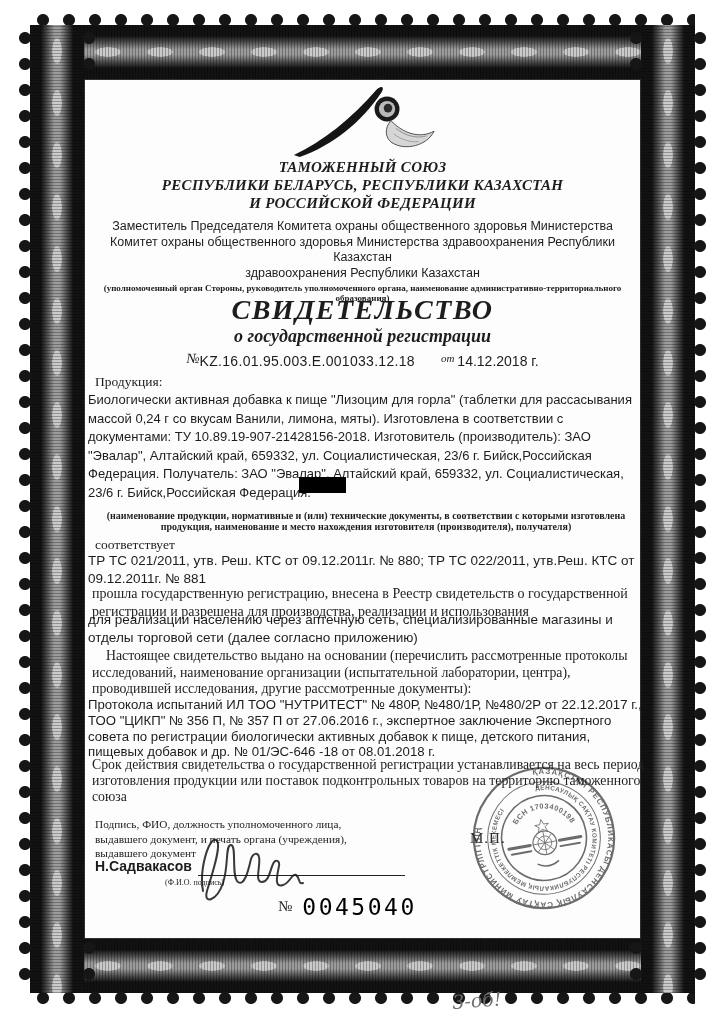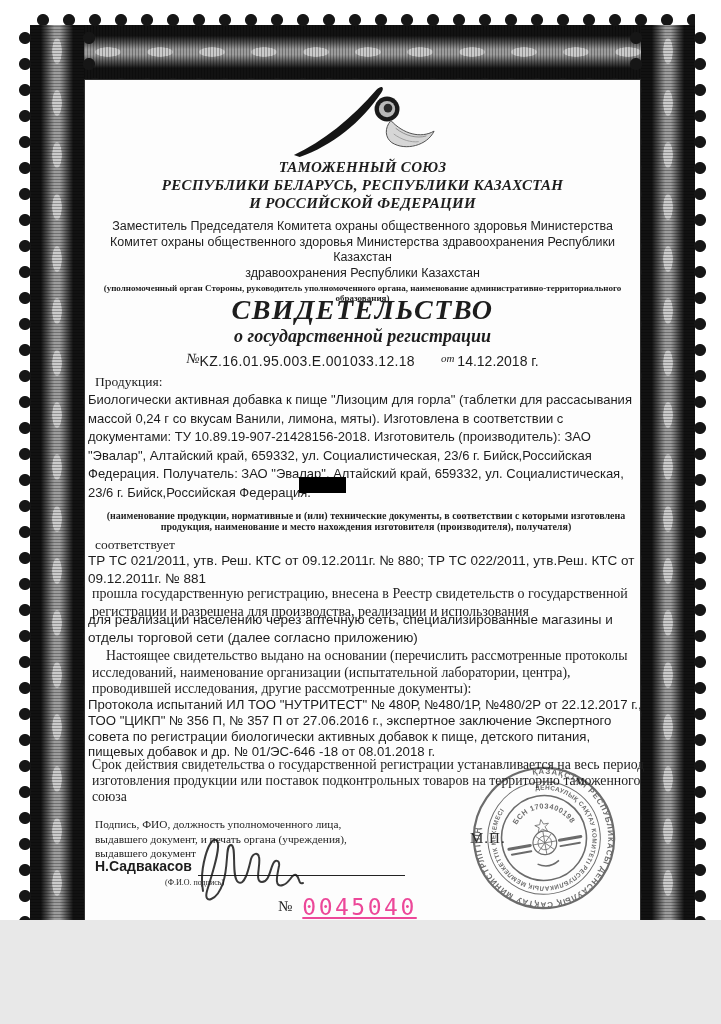--- a/index.html
+++ b/index.html
@@ -1,16 +1,16 @@
 <!DOCTYPE html>
 <html><head>
 <meta charset="utf-8">
 <style>
   html,body{margin:0;padding:0;background:#e8e8e8;}
-  .page{position:relative;width:721px;height:920px;background:#ffffff;overflow:hidden;
+  .page{position:relative;width:721px;height:1024px;background:#ffffff;overflow:hidden;
         font-family:"Liberation Serif",serif;color:#1d1d1d;}
   
   .fr{position:absolute;z-index:1;background-color:#161616;}
   .fr.h{background-image:
       repeating-linear-gradient(90deg, rgba(0,0,0,.28) 0 1px, rgba(255,255,255,0) 1px 3px),
       radial-gradient(ellipse 22px 8px at 26px 27px, rgba(205,205,205,.95) 0 55%, rgba(205,205,205,0) 62%),
       linear-gradient(180deg,#121212 0 20%,#4e4e4e 32%,#9b9b9b 45% 55%,#4e4e4e 68%,#121212 80% 100%);
       background-size:auto,52px 54px,100% 100%;}
   .fr.v{background-image:
       repeating-linear-gradient(0deg, rgba(0,0,0,.28) 0 1px, rgba(255,255,255,0) 1px 3px),
@@ -63,21 +63,21 @@
   .signer{left:95px;top:858px;font-size:14px;font-weight:bold;}
   .sig-line{left:198px;top:875px;width:207px;border-top:1.5px solid #222;height:0;}
   .sig-name-cap{left:133px;top:878px;font-size:8px;padding-left:32px;}
   .sig-script{left:195px;top:826px;width:115px;height:80px;z-index:3;}
   .stamp{left:470px;top:764px;width:148px;height:148px;z-index:1;opacity:.92;}
   .mp{left:470px;top:830px;width:148px;text-align:left;font-size:15px;color:#2c2c2c;
       letter-spacing:1px;z-index:2;}
   .blank-no{left:278px;top:894px;z-index:2;}
   .blank-no .sign{font-size:15px;vertical-align:4px;margin-right:10px;}
   .blank-no .digits{font-family:"DejaVu Sans Mono",monospace;font-size:23px;
-      letter-spacing:2.5px;color:#ec4899;text-decoration:underline;}
+      letter-spacing:2.5px;color:#000000;}
   .note{left:452px;top:985px;width:170px;z-index:3;font-style:italic;font-size:19px;
       color:#6f6f6f;transform:rotate(-4deg);font-family:"DejaVu Serif",serif;}
 </style>
 </head>
 <body>
 
 <div class="page">
 
   <div class="fr h top"></div>
   <div class="fr h bottom"></div>

